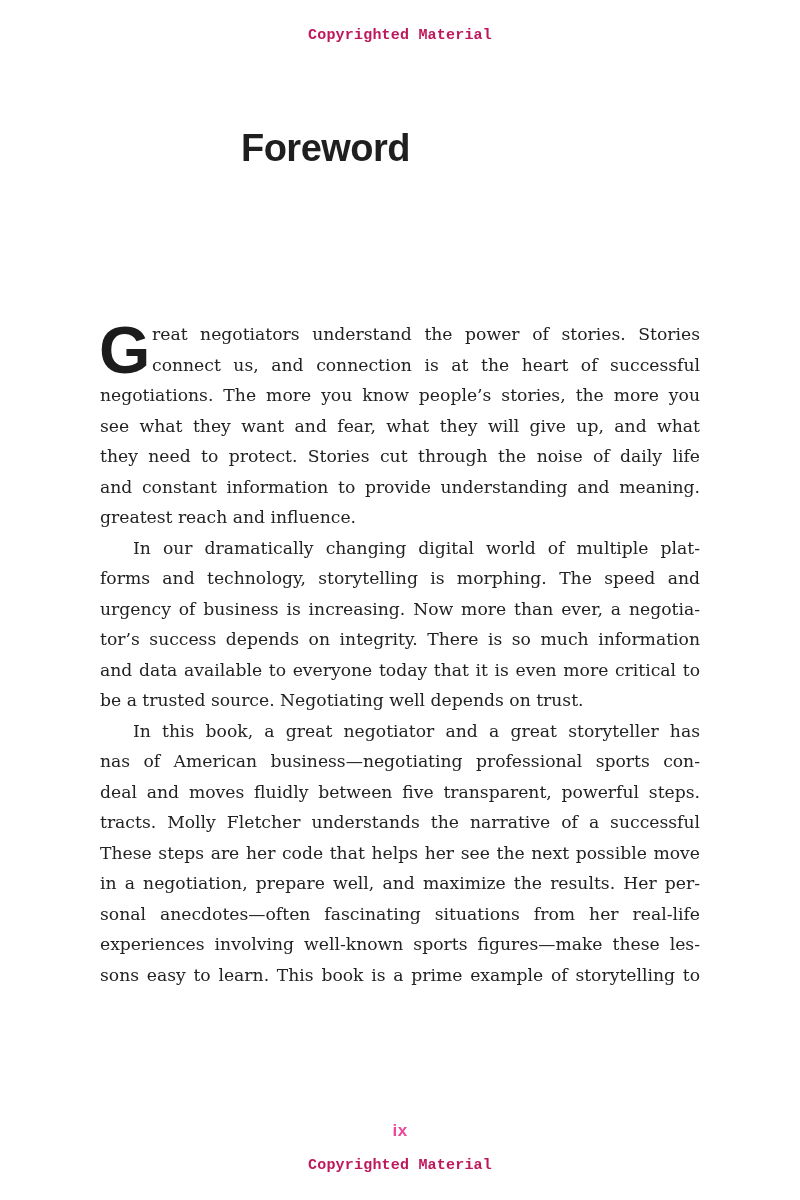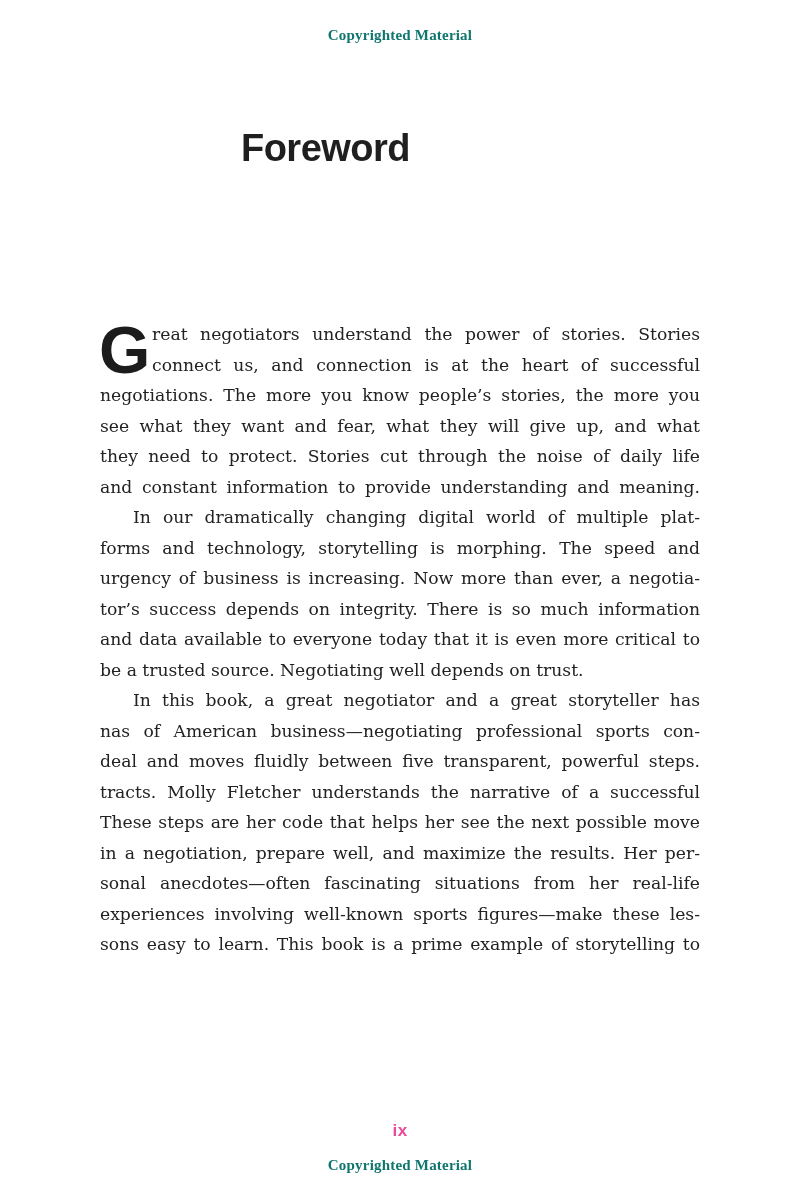--- a/index.html
+++ b/index.html
@@ -11,24 +11,24 @@
       width: 800px;
       height: 1200px;
       position: relative;
       overflow: hidden;
     }
     .copyright {
       position: absolute;
       left: 0;
       width: 800px;
       text-align: center;
-      font-family: Liberation Serif, serif;
+      font-family: Liberation Mono, monospace;
       font-weight: bold;
       font-size: 15px;
-      color: #0f766e;
+      color: #be185d;
       letter-spacing: 0.2px;
     }
     .copyright.top { top: 27px; }
     .copyright.bottom { top: 1157px; }
 
     .chapter-title {
       position: absolute;
       top: 127px;
       left: 0;
       width: 651px;
@@ -104,20 +104,21 @@
 <div class="body-text">
 
   <div class="para">
     <span class="dropcap">G</span>
     <span class="line dropcap-line">reat negotiators understand the power of stories. Stories</span>
     <span class="line dropcap-line">connect us, and connection is at the heart of successful</span>
     <span class="line">negotiations. The more you know people’s stories, the more you</span>
     <span class="line">see what they want and fear, what they will give up, and what</span>
     <span class="line">they need to protect. Stories cut through the noise of daily life</span>
     <span class="line">and constant information to provide understanding and meaning.</span>
+    <span class="line last">greatest reach and influence.</span>
   </div>
 
   <div class="para">
     <span class="line indent">In our dramatically changing digital world of multiple plat-</span>
     <span class="line">forms and technology, storytelling is morphing. The speed and</span>
     <span class="line">urgency of business is increasing. Now more than ever, a negotia-</span>
     <span class="line">tor’s success depends on integrity. There is so much information</span>
     <span class="line">and data available to everyone today that it is even more critical to</span>
     <span class="line last">be a trusted source. Negotiating well depends on trust.</span>
   </div>

